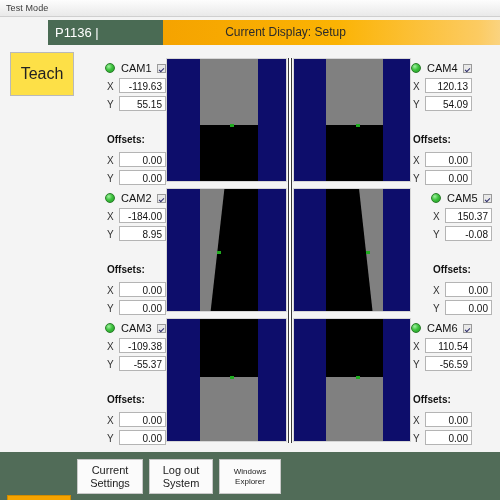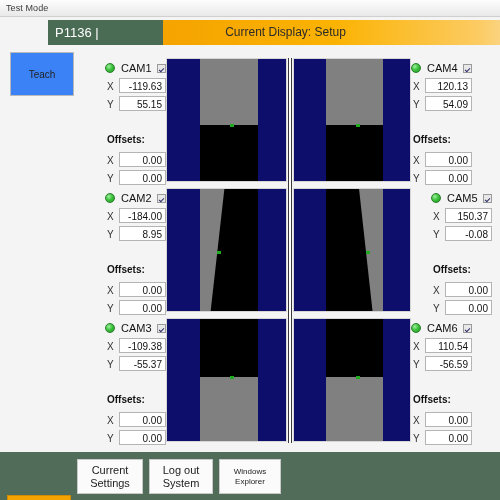--- a/index.html
+++ b/index.html
@@ -40,23 +40,23 @@
     background:linear-gradient(90deg,#f5a300 0%,#fbb303 45%,#fccb62 82%,#f7e6c2 100%);
   }
   .hb-right .hb-title{
     position:absolute;left:0;right:0;top:5px;text-align:center;
     font-size:12px;color:#2b2b2b;padding-right:140px;
   }
 
   
   .teach-btn{
     position:absolute;left:10px;top:52px;width:62px;height:42px;
-    background:#3b82f6;border:1px solid #b9b9b9;
+    background:#fde047;border:1px solid #b9b9b9;
     display:flex;align-items:center;justify-content:center;
-    font-size:10px;color:#222;cursor:pointer;
+    font-size:16px;color:#222;cursor:pointer;
   }
 
   
   .cam-panel{position:absolute;}
   .cam-left-col{left:105px;}
   .cam-right-col{left:411px;}
 
   .cam-head{position:relative;height:14px;}
   .led{
     position:absolute;left:0;top:1px;width:10px;height:10px;border-radius:50%;

